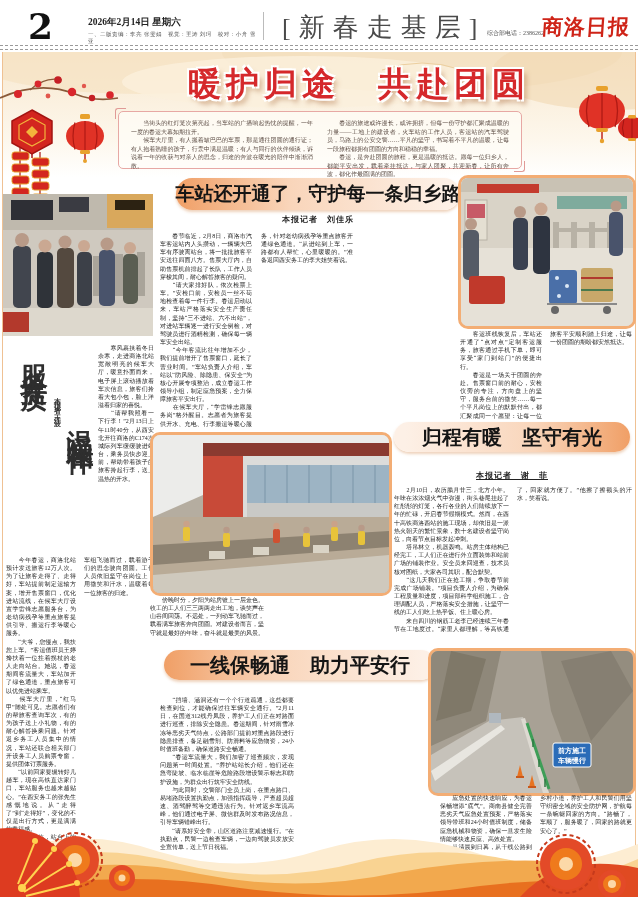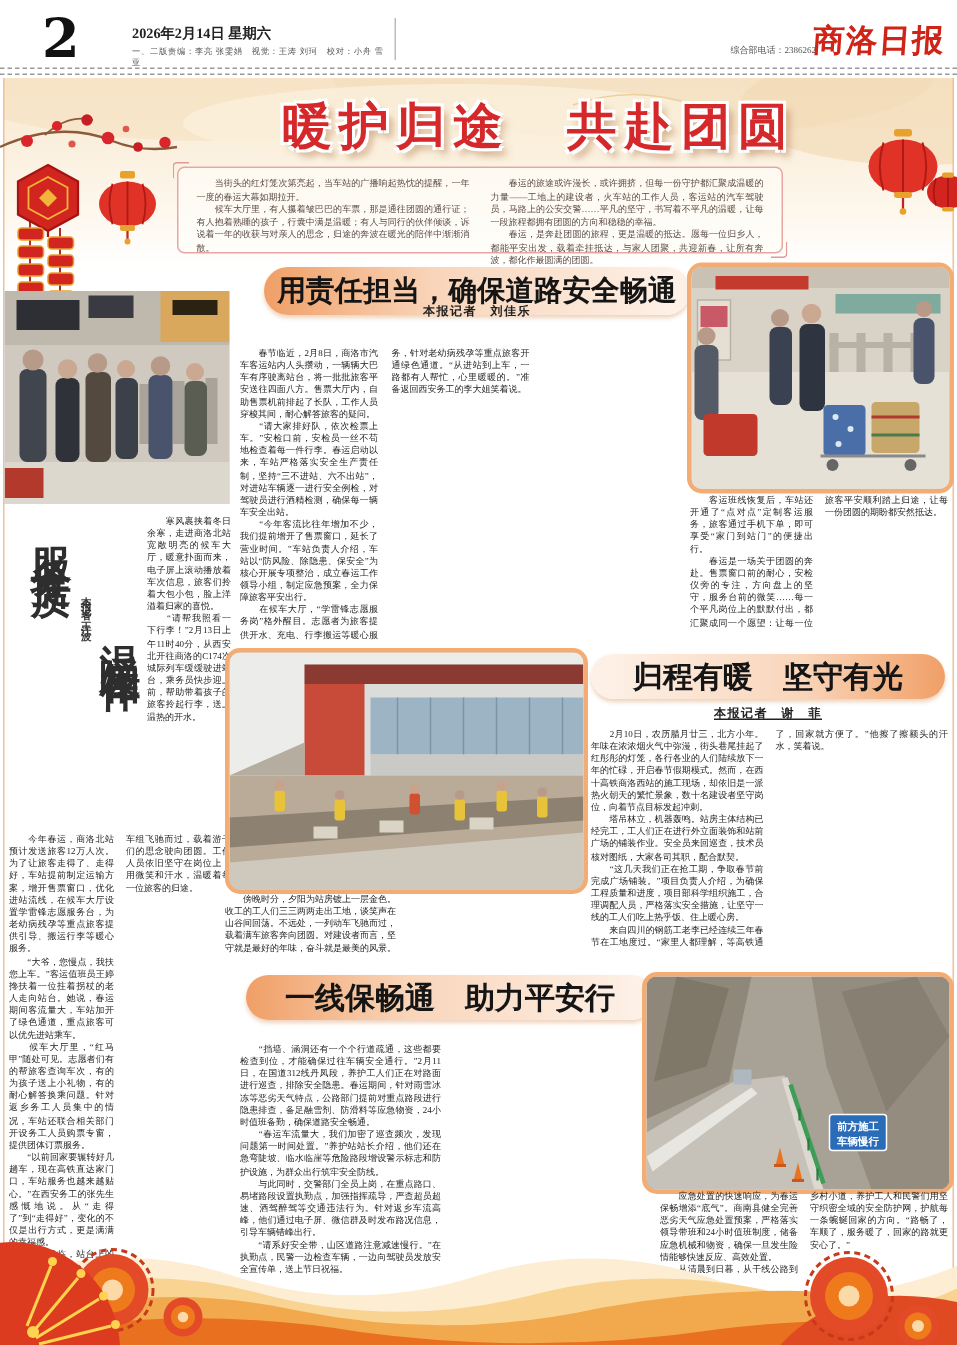--- a/index.html
+++ b/index.html
@@ -51,20 +51,21 @@
 </style>
 </head>
 <body>
 
 <div class="page">
 
   <div class="abs pagenum" style="left:28px;top:5px;">2</div>
   <div class="abs hdr-date" style="left:88px;top:16px;">2026年2月14日 星期六</div>
   <div class="abs hdr-credits" style="left:88px;top:31px;width:170px;">一、二版责编：李亮 张雯娟　视觉：王涛 刘珂　校对：小舟 雪亚</div>
   <div class="abs vline" style="left:263px;top:12px;height:28px;"></div>
+  <div class="abs hdr-section" style="left:282px;top:10px;">[新春走基层]</div>
   <div class="abs hdr-phone" style="left:487px;top:29px;">综合部电话：2386262</div>
   <div class="abs masthead" style="left:542px;top:13px;">商洛日报</div>
   <div class="abs hdr-rule" style="left:0;top:45px;width:638px;"></div>
 
   <div class="abs top-band" style="left:2px;top:52px;width:634px;height:125px;">
     <svg width="634" height="125">
       <ellipse cx="140" cy="8" rx="170" ry="34" fill="#f6e2c2" opacity="0.65"></ellipse>
       <ellipse cx="420" cy="0" rx="200" ry="40" fill="#f3dcba" opacity="0.55"></ellipse>
       <ellipse cx="610" cy="20" rx="120" ry="38" fill="#f2d8b2" opacity="0.6"></ellipse>
       <ellipse cx="300" cy="30" rx="180" ry="26" fill="#fbf0dc" opacity="0.8"></ellipse>
@@ -173,22 +174,22 @@
   <div class="abs vbyline" style="left:52px;top:392px;height:110px;">本报记者 王江波</div>
   <div class="abs vtitle" style="left:62px;top:408px;height:140px;">温暖相伴</div>
   <div class="abs body-txt" style="left:98px;top:344px;width:56px;height:200px;">　　寒风裹挟着冬日余寒，走进商洛北站宽敞明亮的候车大厅，暖意扑面而来，电子屏上滚动播放着车次信息，旅客们拎着大包小包，脸上洋溢着归家的喜悦。
 　　“请帮我照看一下行李！”2月13日上午11时40分，从西安北开往商洛的C174次城际列车缓缓驶进站台，乘务员快步迎上前，帮助带着孩子的旅客拎起行李，送上温热的开水。</div>
   <div class="abs body-txt cols2" style="left:6px;top:556px;width:148px;height:296px;">　　今年春运，商洛北站预计发送旅客12万人次。为了让旅客走得了、走得好，车站提前制定运输方案，增开售票窗口，优化进站流线，在候车大厅设置学雷锋志愿服务台，为老幼病残孕等重点旅客提供引导、搬运行李等暖心服务。
 　　“大爷，您慢点，我扶您上车。”客运值班员王婷搀扶着一位拄着拐杖的老人走向站台。她说，春运期间客流量大，车站加开了绿色通道，重点旅客可以优先进站乘车。
 　　候车大厅里，“红马甲”随处可见。志愿者们有的帮旅客查询车次，有的为孩子送上小礼物，有的耐心解答换乘问题。针对返乡务工人员集中的情况，车站还联合相关部门开设务工人员购票专窗，提供团体订票服务。
 　　“以前回家要辗转好几趟车，现在高铁直达家门口，车站服务也越来越贴心。”在西安务工的张先生感慨地说。从“走得了”到“走得好”，变化的不仅是出行方式，更是满满的幸福感。
 　　夜幕降临，站台上的灯光次第亮起，一列列动车组飞驰而过，载着游子们的思念驶向团圆。工作人员依旧坚守在岗位上，用微笑和汗水，温暖着每一位旅客的归途。</div>
 
-  <div class="abs pill pill-l" style="left:176px;top:178px;width:284px;height:32px;font-size:19px;">用责任担当，确保道路安全畅通</div>
-  <div class="abs byline" style="left:176px;top:202px;width:284px;">本报记者　刘佳乐</div>
+  <div class="abs pill pill-l" style="left:176px;top:178px;width:284px;height:32px;font-size:19px;">车站还开通了，守护每一条归乡路</div>
+  <div class="abs byline" style="left:176px;top:214px;width:284px;">本报记者　刘佳乐</div>
   <div class="abs photo" style="left:458px;top:175px;width:172px;height:148px;">
     <svg viewBox="0 0 172 148" preserveAspectRatio="none">
       <rect width="172" height="148" fill="#e6e1d7"></rect>
       <rect width="172" height="70" fill="#d9d3c7"></rect>
       <rect width="172" height="14" fill="#c9c2b4"></rect>
       <rect x="16" y="6" width="62" height="9" fill="#c43b2e"></rect>
       <rect x="96" y="18" width="70" height="13" fill="#5f9e8f" opacity="0.75"></rect>
       <rect x="4" y="22" width="22" height="40" fill="#e4dfd2" stroke="#b8b2a6"></rect>
       <rect x="6" y="26" width="18" height="14" fill="#c75a66"></rect>
       <g fill="#b8b2a6">
@@ -260,21 +261,21 @@
          <rect x="205" y="96" width="7" height="14" rx="2" fill="#e8c33a"></rect>
           <circle cx="208.5" cy="93" r="3.2" fill="#b89a88"></circle>
         </g>
       <g fill="#dad4c6">
           <rect x="56" y="116" width="16" height="8"></rect>
           <rect x="100" y="112" width="16" height="8"></rect>
           <rect x="160" y="110" width="16" height="8"></rect>
         </g>
     </svg>
   </div>
-  <div class="abs pill pill-r" style="left:394px;top:436px;width:236px;height:30px;font-size:20px;">归程有暖　坚守有光</div>
+  <div class="abs pill pill-r" style="left:394px;top:422px;width:236px;height:30px;font-size:20px;">归程有暖　坚守有光</div>
   <div class="abs byline" style="left:394px;top:470px;width:236px;text-decoration:underline;">本报记者　谢　菲</div>
   <div class="abs body-txt cols2" style="left:394px;top:486px;width:238px;height:160px;">　　2月10日，农历腊月廿三，北方小年。年味在浓浓烟火气中弥漫，街头巷尾挂起了红彤彤的灯笼，各行各业的人们陆续放下一年的忙碌，开启春节假期模式。然而，在西十高铁商洛西站的施工现场，却依旧是一派热火朝天的繁忙景象，数十名建设者坚守岗位，向着节点目标发起冲刺。
 　　塔吊林立，机器轰鸣。站房主体结构已经完工，工人们正在进行外立面装饰和站前广场的铺装作业。安全员来回巡查，技术员核对图纸，大家各司其职，配合默契。
 　　“这几天我们正在抢工期，争取春节前完成广场铺装。”项目负责人介绍，为确保工程质量和进度，项目部科学组织施工，合理调配人员，严格落实安全措施，让坚守一线的工人们吃上热乎饭、住上暖心房。
 　　来自四川的钢筋工老李已经连续三年春节在工地度过。“家里人都理解，等高铁通了，回家就方便了。”他擦了擦额头的汗水，笑着说。</div>
   <div class="abs body-txt cols2" style="left:150px;top:596px;width:236px;height:50px;">　　傍晚时分，夕阳为站房镀上一层金色。收工的工人们三三两两走出工地，谈笑声在山谷间回荡。不远处，一列动车飞驰而过，载着满车旅客奔向团圆。对建设者而言，坚守就是最好的年味，奋斗就是最美的风景。</div>
 
   <div class="abs pill pill-l" style="left:164px;top:650px;width:272px;height:30px;font-size:20px;font-family:Liberation Mono, monospace;">一线保畅通　助力平安行</div>
   <div class="abs photo" style="left:428px;top:648px;width:202px;height:142px;font-weight:bold;">
     <svg viewBox="0 0 202 142" preserveAspectRatio="none">

